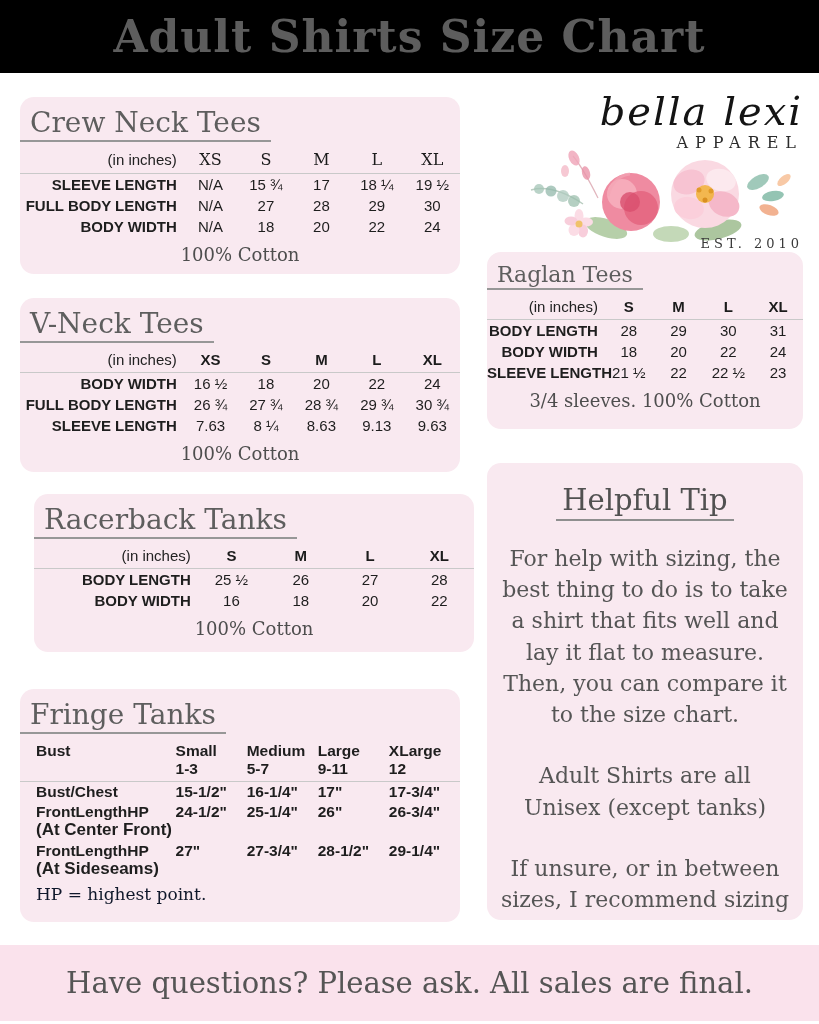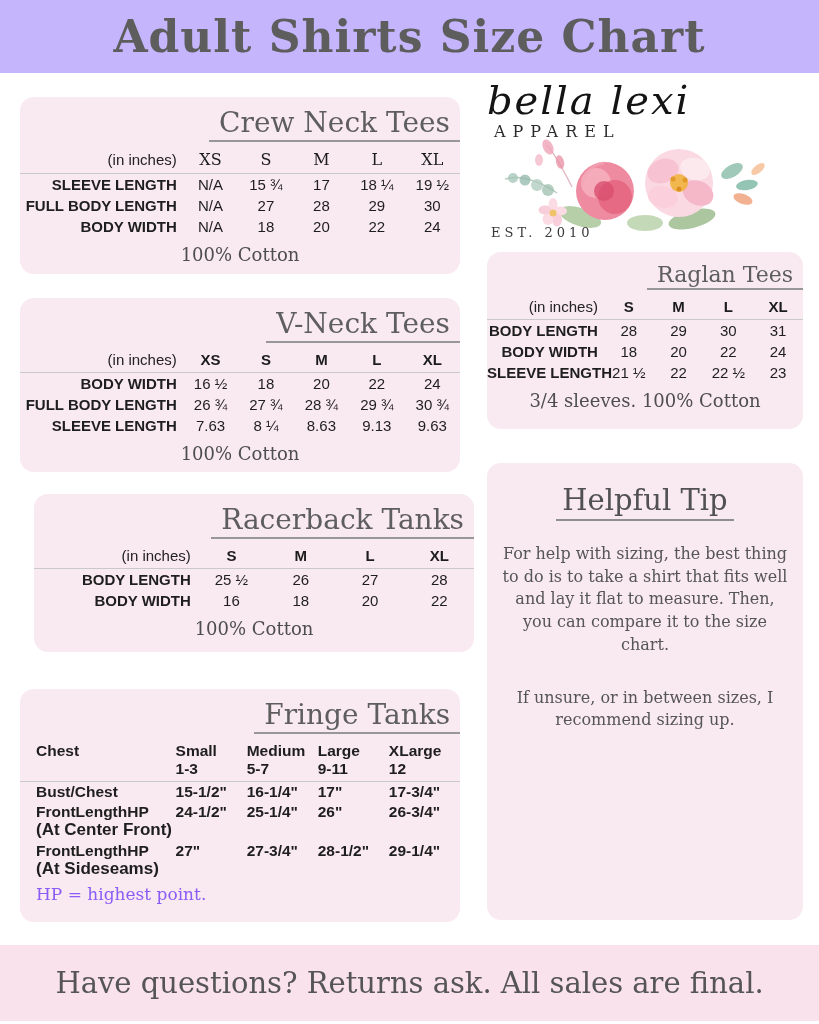--- a/index.html
+++ b/index.html
@@ -6,21 +6,21 @@
   html,body { background:#ffffff; }
   .page {
     position:relative; width:819px; height:1024px; margin:0 auto;
     background:#ffffff; overflow:hidden;
     font-family:"Liberation Sans", sans-serif; color:#1e1e1e;
   }
 
   
   .band-top {
     position:absolute; left:0; top:0; width:819px; height:73px;
-    background:#c4b5fd; display:flex; align-items:center; justify-content:center;
+    background:#000000; display:flex; align-items:center; justify-content:center;
   }
   .main-title {
     font-family:"DejaVu Serif", serif; font-weight:bold;
     font-size:44px; color:#5d5d5d; letter-spacing:1px; white-space:nowrap;
   }
   .band-bottom {
     position:absolute; left:0; top:945px; width:819px; height:76px;
     background:#fae2ec; display:flex; flex-direction:column;
     align-items:center; justify-content:center; gap:1px;
   }
@@ -32,21 +32,21 @@
     position:absolute; background:#f9e9f0; border-radius:14px; overflow:hidden;
   }
   .box-crew   { left:20px;  top:97px;  width:440px; height:177px; }
   .box-vneck  { left:20px;  top:298px; width:440px; height:174px; }
   .box-racer  { left:34px;  top:494px; width:440px; height:158px; }
   .box-fringe { left:20px;  top:689px; width:440px; height:233px; }
   .box-raglan { left:487px; top:252px; width:316px; height:177px; }
   .box-tip    { left:487px; top:463px; width:316px; height:457px; }
 
   .box-title {
-    text-align:right; margin-top:10px; line-height:1.15;
+    text-align:left; margin-top:10px; line-height:1.15;
   }
   .box-title span {
     font-family:"DejaVu Serif", serif; font-size:28px; color:#5e5e5e;
     border-bottom:2px solid #979797; padding:0 10px 1px 10px;
   }
   .box-raglan .box-title span { font-size:22px; }
 
   
   table.size-table { width:100%; border-collapse:collapse; table-layout:fixed; margin-top:9px; }
   table.size-table th, table.size-table td { padding:2px 0; font-size:15px; }
@@ -68,38 +68,38 @@
   table.fringe-table th, table.fringe-table td { text-align:left; vertical-align:top; font-size:15.5px; padding:1px 0; }
   table.fringe-table thead th { border-bottom:1px solid #c9c9c9; padding-bottom:3px; font-weight:bold; }
   .fr-label-col { padding-left:16px !important; }
   col.f-label { width:35%; } col.f-c { width:16%; }
   .fr-head-range { font-weight:bold; }
   .fr-row-label { font-weight:bold; white-space:nowrap; }
   .fr-sub { font-weight:bold; font-size:17px; margin-top:-1px; }
   .fr-val { font-weight:bold; white-space:nowrap; }
   .fringe-notes {
     display:flex; padding:4px 16px 0 16px; align-items:baseline;
-    font-family:"DejaVu Serif", serif; font-size:17px; color:#8b5cf6;
+    font-family:"DejaVu Serif", serif; font-size:17px; color:#0f172a;
   }
   .fringe-notes .note-right { margin-left:46px; }
 
   
   .tip-title { text-align:center; margin-top:20px; }
   .tip-title span {
     font-family:"DejaVu Serif", serif; font-size:29px; color:#515151;
     border-bottom:2px solid #8f8f8f; padding:0 6px 2px 6px;
   }
   .tip-body { padding:26px 12px 0 12px; text-align:center; }
   .tip-para {
-    font-family:"DejaVu Serif", serif; font-size:16px; line-height:1.42;
+    font-family:"DejaVu Serif", serif; font-size:22px; line-height:1.42;
     color:#555; margin-bottom:30px;
   }
 
   
-  .logo { position:absolute; left:487px; top:80px; width:316px; height:172px; text-align:left; }
+  .logo { position:absolute; left:487px; top:91px; width:316px; height:172px; text-align:right; }
   .logo-script {
     font-family:"DejaVu Serif", serif; font-style:italic; font-size:40px;
     color:#141414; line-height:1; letter-spacing:2px;
   }
   .logo-sub {
     font-family:"DejaVu Serif", serif; font-size:16px; letter-spacing:7px;
     color:#2b2b2b; margin-top:2px; text-indent:7px;
   }
   .logo-flowers { margin-top:-6px; }
   .logo-est {
@@ -356,21 +356,21 @@
     <table class="fringe-table">
       <colgroup>
           <col class="f-label">
           <col class="f-c">
           <col class="f-c">
           <col class="f-c">
           <col class="f-c">
         </colgroup>
       <thead>
         <tr>
-          <th class="fr-label-col">Chest</th>
+          <th class="fr-label-col">Bust</th>
           <th>
             <div>Small</div>
             <div class="fr-head-range">1-3</div>
           </th>
           <th>
             <div>Medium</div>
             <div class="fr-head-range">5-7</div>
           </th>
           <th>
             <div>Large</div>
@@ -416,21 +416,22 @@
     </table>
     <div class="fringe-notes">
       <span class="note-left">HP = highest point.</span>
     </div>
   </div>
 
   <div class="pbox box-tip">
     <div class="tip-title"><span>Helpful Tip</span></div>
     <div class="tip-body">
       <p class="tip-para">For help with sizing, the best thing to do is to take a shirt that fits well and lay it flat to measure.  Then, you can compare it to the size chart.</p>
+      <p class="tip-para">Adult Shirts are all Unisex (except tanks)</p>
       <p class="tip-para">If unsure, or in between sizes, I recommend sizing up.</p>
     </div>
   </div>
 
   <div class="band-bottom">
-    <div class="footer-line1">Have questions? Returns ask. All sales are final.</div>
+    <div class="footer-line1">Have questions? Please ask. All sales are final.</div>
   </div>
 
 </div>
 
 </body></html>

